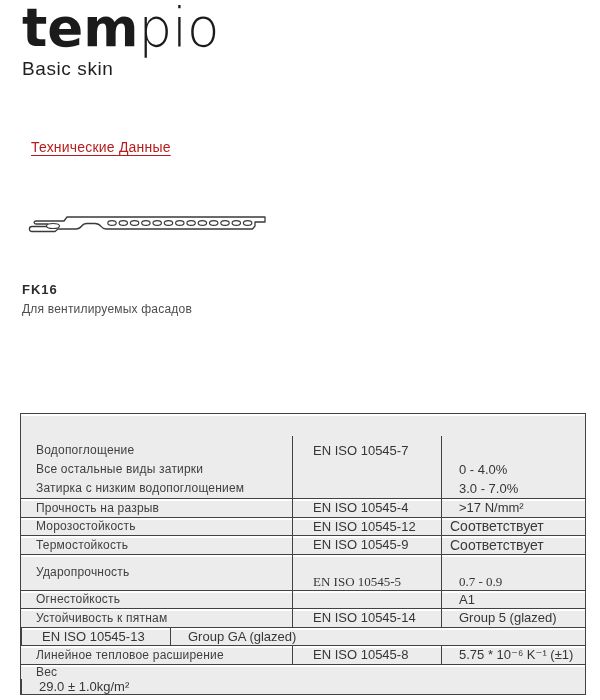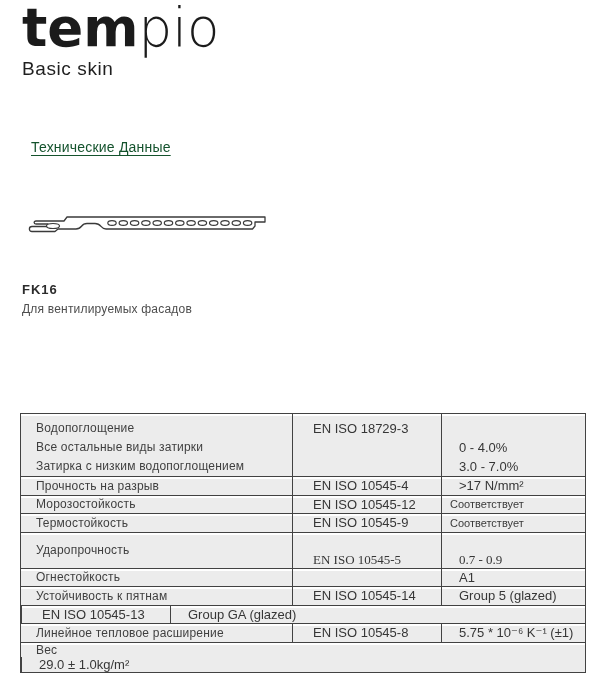--- a/index.html
+++ b/index.html
@@ -23,21 +23,21 @@
   .logo .bold  { font-weight:800; }
   .logo .light { font-weight:200; }
   .subtitle {
     position:absolute; left:22px; top:58px;
     font-size:19px; letter-spacing:0.6px; color:#1f1f1f; font-weight:400;
   }
 
   
   .section-heading {
     position:absolute; left:31px; top:139px;
-    font-size:14px; color:#14532d; letter-spacing:0.2px;
+    font-size:14px; color:#b91c1c; letter-spacing:0.2px;
     text-decoration:underline; text-underline-offset:3px;
   }
 
   
   .drawing { position:absolute; left:24px; top:213px; width:246px; height:26px; }
 
   
   .product-code {
     position:absolute; left:22px; top:282px;
     font-size:13px; font-weight:700; letter-spacing:1px; color:#2c2c2c;
@@ -60,32 +60,32 @@
     box-shadow: inset 0 2px 0 #ffffff;
     min-height:18.5px;
   }
   .spec-row:first-child { border-top:none; }
   .cell { display:flex; align-items:center; font-size:13px; color:#363636; }
   .cell-label    { width:271px; padding-left:15px; font-size:12px; color:#3f3f3f; letter-spacing:0.2px; }
   .cell-standard { width:149px; padding-left:20px; border-left:1.2px solid #424242; }
   .cell-value    { flex:1;      padding-left:17px; border-left:1.2px solid #424242; }
 
   .row-absorption { min-height:55px; }
-  .row-absorption .cell { align-items:flex-start; }
+  .row-absorption .cell { align-items:flex-start;margin-top:22px; }
   .row-absorption .multi { display:block; padding-top:5px; }
   .row-absorption .multi .ln { line-height:19px; min-height:19px; }
   .row-absorption .cell-standard { padding-top:5px; line-height:19px; }
 
   .row-impact { min-height:27px; }
   .row-impact .cell-standard,
   .row-impact .cell-value { align-items:flex-start; padding-top:19px;font-family:Liberation Serif, serif; }
 
   .row-weight { min-height:20px;flex-direction:column; }
 
-  .val-small { font-size:11px; color:#3a3a3a;padding-left:8px; }
+  .val-small { font-size:14px; color:#3a3a3a;padding-left:8px; }
 </style>
 </head>
 <body>
 
 <div class="page">
 
   <div class="logo">
     <span class="bold">tem</span><span class="light">pio</span>
   </div>
   <div class="subtitle">Basic skin</div>
@@ -118,21 +118,21 @@
   <div class="product-desc">Для вентилируемых фасадов</div>
 
   <div class="spec-table">
 
     <div class="spec-row row-absorption">
       <div class="cell cell-label multi">
         <div class="ln">Водопоглощение</div>
         <div class="ln">Все остальные виды затирки</div>
         <div class="ln">Затирка с низким водопоглощением</div>
       </div>
-      <div class="cell cell-standard">EN ISO 18729-3</div>
+      <div class="cell cell-standard">EN ISO 10545-7</div>
       <div class="cell cell-value multi">
         <div class="ln"></div>
         <div class="ln">0 - 4.0%</div>
         <div class="ln">3.0 - 7.0%</div>
       </div>
     </div>
 
     <div class="spec-row">
       <div class="cell cell-label">Прочность на разрыв</div>
       <div class="cell cell-standard">EN ISO 10545-4</div>

